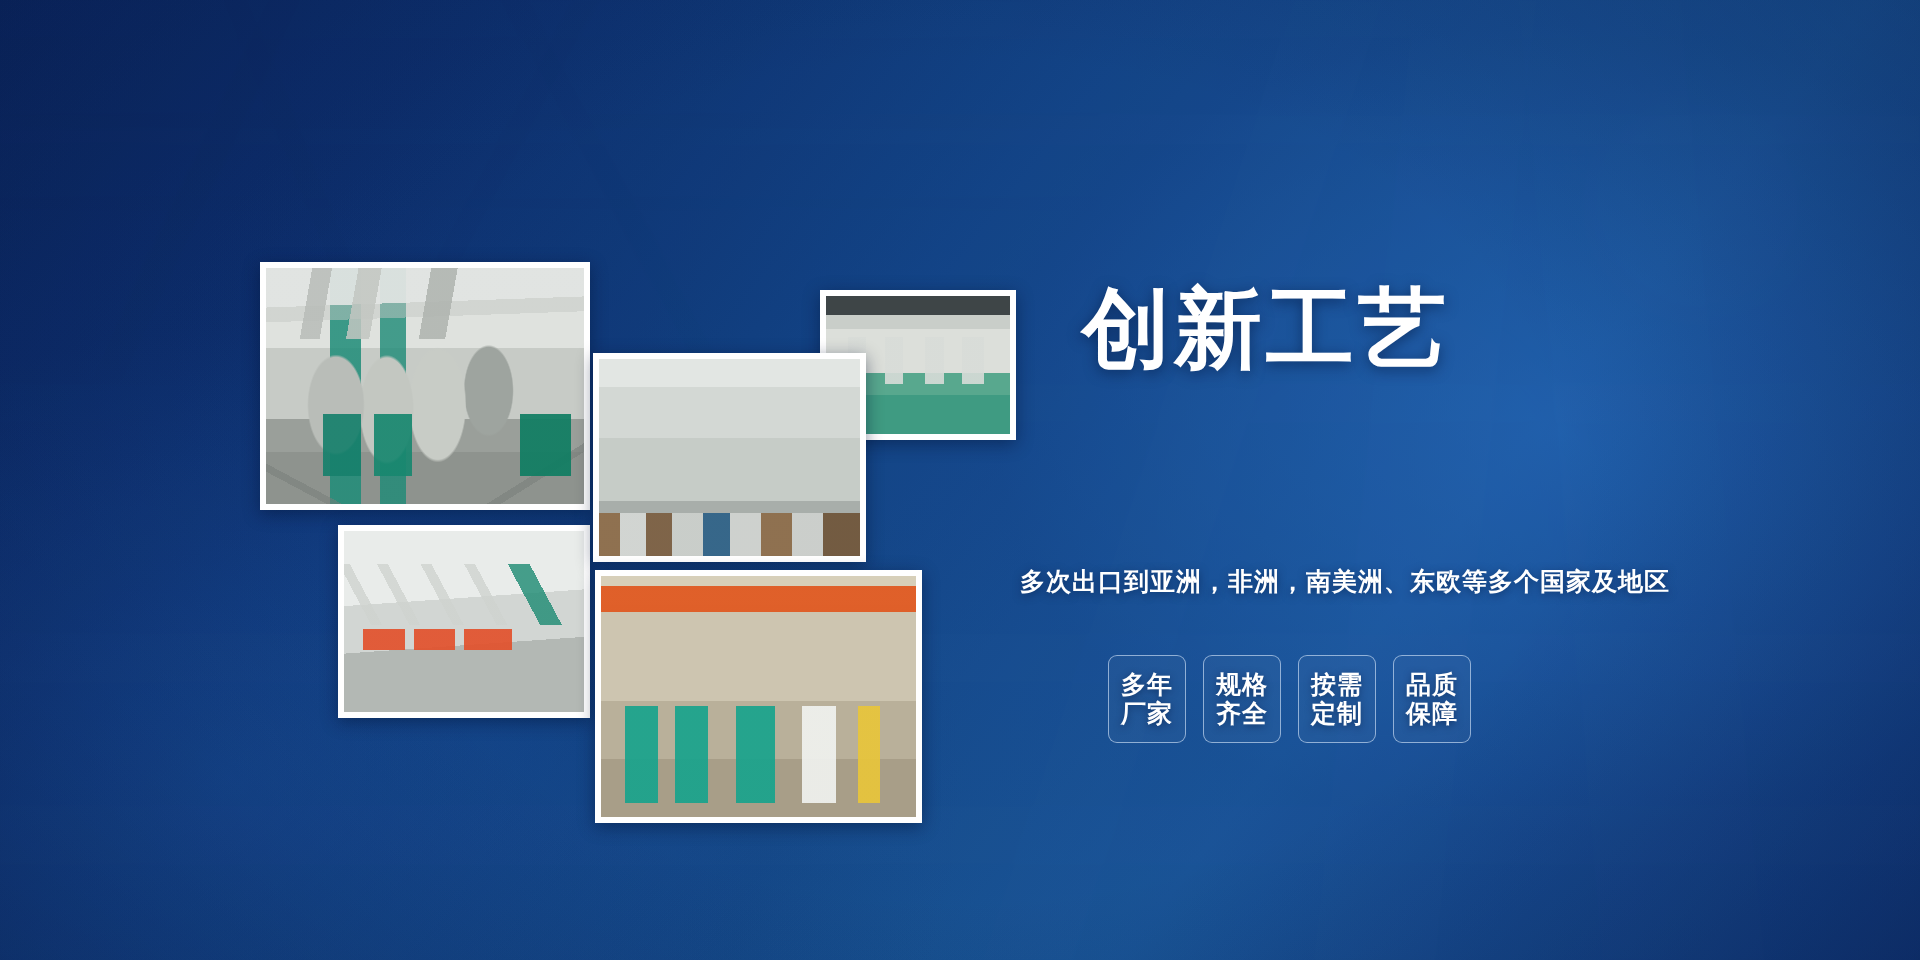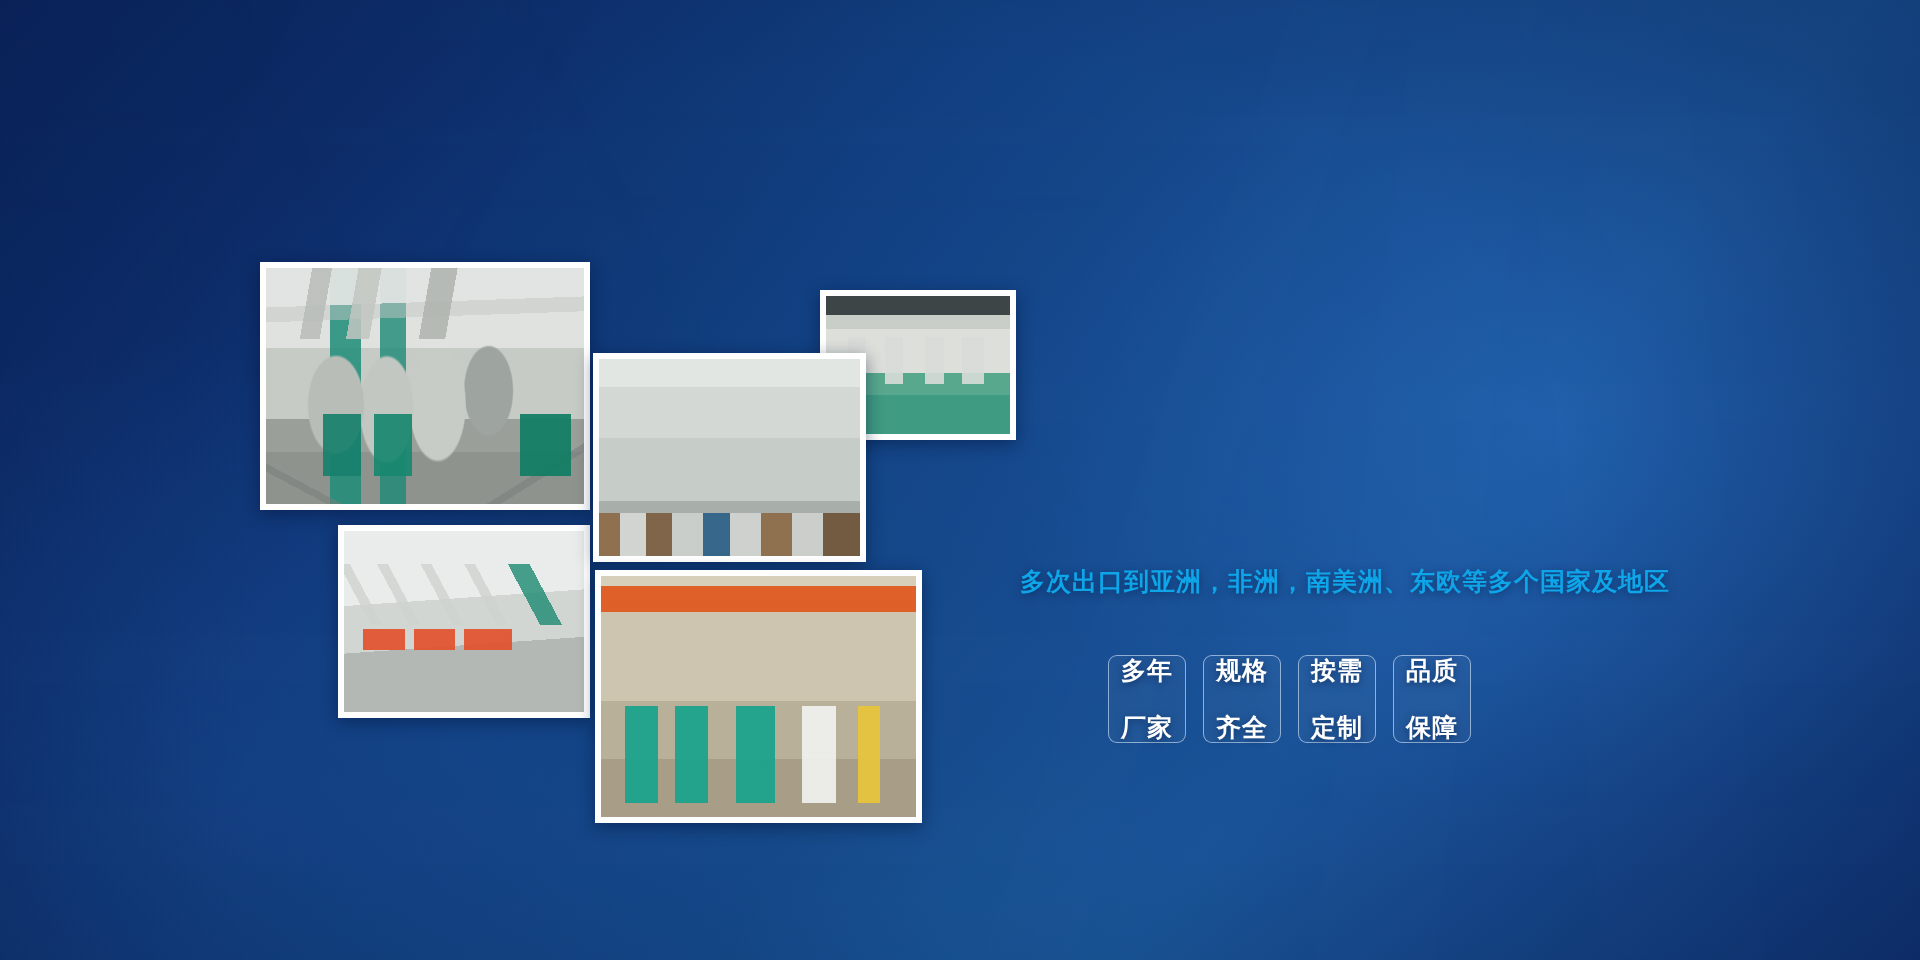--- a/index.html
+++ b/index.html
@@ -194,39 +194,39 @@
     font-weight:bold;
     letter-spacing:4px;
     text-shadow:0 3px 14px rgba(4,20,56,.55);
     white-space:nowrap;
   }
   .headline .l1{display:block;padding-left:62px;}
   .headline .l2{display:block;padding-left:152px;}
 
   .subtitle{
     position:absolute;left:0;top:565px;width:860px;
-    color:#0ea5e9;
+    color:#ffffff;
     font-size:25px;line-height:1.3;
     font-weight:bold;
     letter-spacing:1px;
     padding-left:0px;
     text-shadow:0 2px 9px rgba(4,20,56,.5);
     white-space:nowrap;
   }
 
   .badges{
     position:absolute;left:88px;top:655px;
     display:flex;gap:17px;
   }
   .badge{
     width:78px;height:88px;
     border:1px solid rgba(214,231,250,.62);
     border-radius:9px;
     display:flex;flex-direction:column;
-    align-items:center;justify-content:space-between;
+    align-items:center;justify-content:center;
     color:#ffffff;
     font-size:25px;line-height:1.18;
     font-weight:bold;
     letter-spacing:1px;
     text-shadow:0 2px 7px rgba(4,20,56,.5);
     box-sizing:border-box;
     background:rgba(255,255,255,.035);
   }
   .badge span{display:block;white-space:nowrap;}
 </style>
@@ -254,20 +254,21 @@
       <div class="inner"></div>
     </div>
     <div class="ph" id="photo5">
       <div class="inner"></div>
     </div>
   </div>
 
   <div class="copy">
 
     <div class="headline">
+      <span class="l1">创新工艺</span>
     </div>
 
     <div class="subtitle">多次出口到亚洲，非洲，南美洲、东欧等多个国家及地区</div>
 
     <div class="badges">
       <div class="badge">
         <span>多年</span>
         <span>厂家</span>
       </div>
       <div class="badge">

